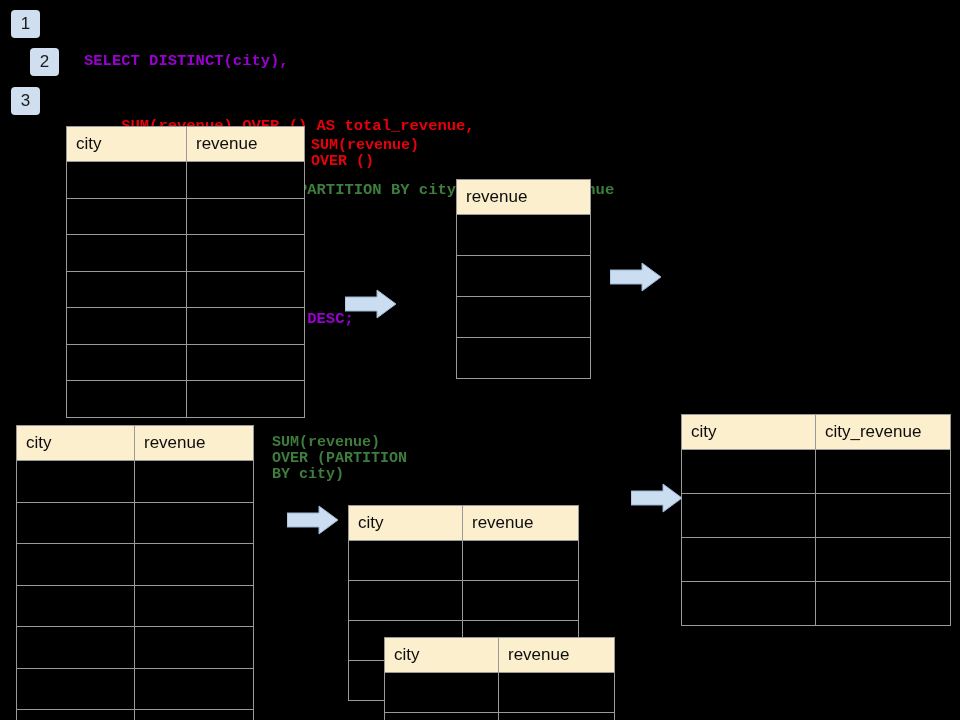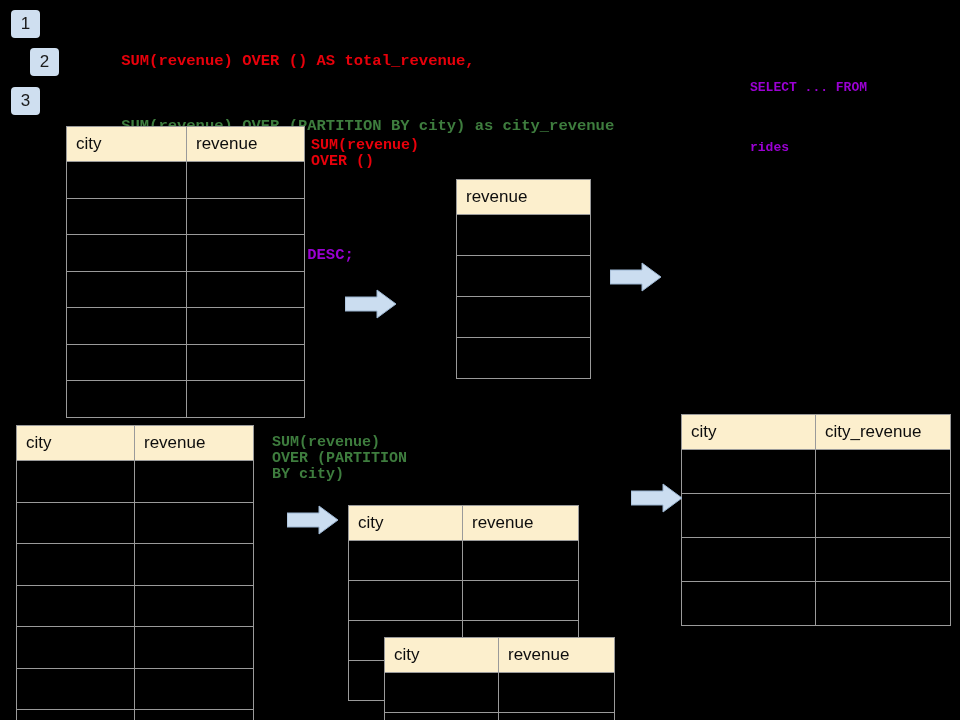--- a/index.html
+++ b/index.html
@@ -148,30 +148,27 @@
 </head>
 <body>
 
 <div id="slide">
 
   <div class="badge" id="badge-1">1</div>
   <div class="badge" id="badge-2">2</div>
   <div class="badge" id="badge-3">3</div>
 
   <div class="sql-block">
+    <div class="sql-line c-purple">SELECT DISTINCT(city),</div>
     <div class="sql-line c-red">    SUM(revenue) OVER () AS total_revenue,</div>
     <div class="sql-line c-green">    SUM(revenue) OVER (PARTITION BY city) as city_revenue</div>
     <div class="sql-line c-purple">  FROM rides</div>
     <div class="sql-line c-purple">  ORDER by city_revenue DESC;</div>
   </div>
 
-  <div class="side-note">
-    <div>SELECT ... FROM</div>
-    <div>rides</div>
-  </div>
 
   <div class="annot" id="annot-over-empty">SUM(revenue)
 OVER ()</div>
 
   <div class="annot" id="annot-over-part">SUM(revenue)
 OVER (PARTITION
 BY city)</div>
 
   <table class="tbl" id="tbl-rides-top">
       <thead>

